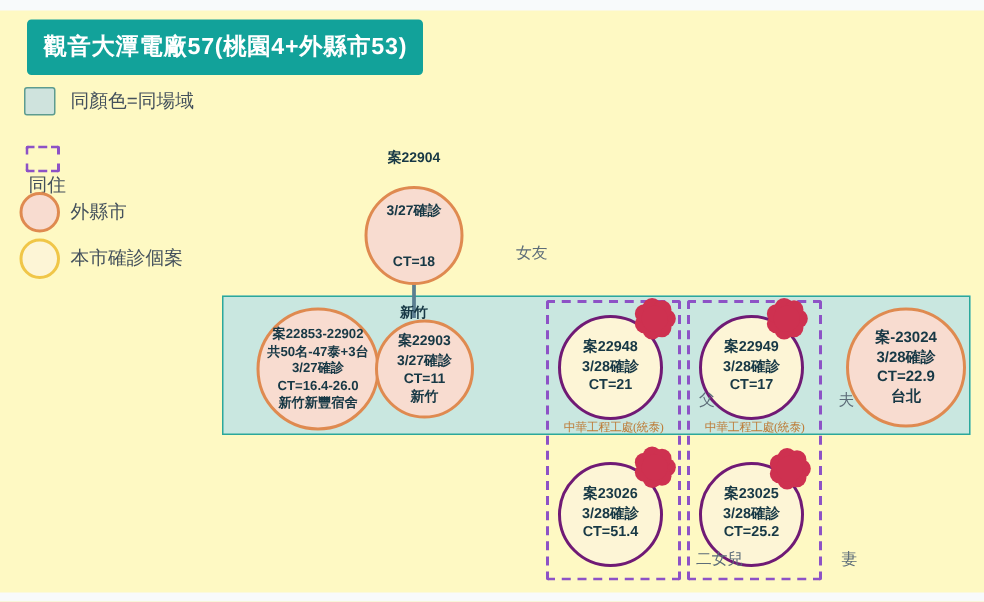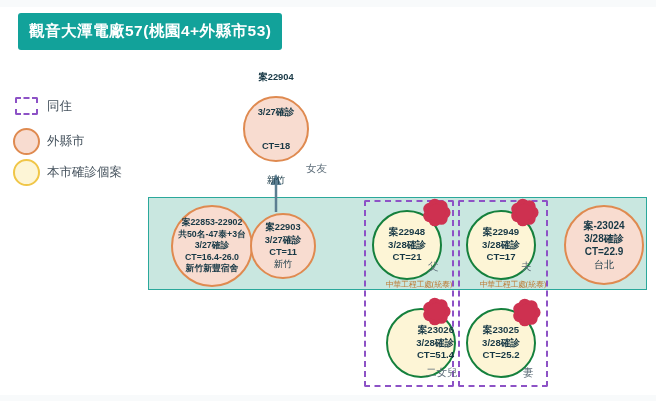--- a/index.html
+++ b/index.html
@@ -2,21 +2,21 @@
 <html><head>
 <meta charset="utf-8">
 <style>
   html,body{margin:0;padding:0;}
   body{
     font-family:"Liberation Sans","DejaVu Sans",sans-serif;
     background:#e9edf2;
   }
   #canvas{
     position:relative;width:656px;height:401px;
-    background:#ffffff;overflow:hidden;
+    background:#fef9c3;overflow:hidden;
   }
   .strip{position:absolute;left:0;width:656px;background:#f8fafb;}
   
   .title-box{
     position:absolute;left:18px;top:13px;
     background:#12a29a;color:#ffffff;
     font-size:15.5px;font-weight:bold;
     padding:8px 11px;border-radius:3px;
     white-space:nowrap;letter-spacing:.5px;
   }
@@ -37,41 +37,47 @@
     position:absolute;width:90px;height:187px;top:200px;
     border:2px dashed #8d52c6;box-sizing:border-box;z-index:2;border-radius:2px;
   }
   
   .circle{
     position:absolute;border-radius:50%;box-sizing:border-box;
     display:flex;flex-direction:column;align-items:center;justify-content:center;
     text-align:center;color:#173845;font-weight:bold;z-index:4;
   }
   .pink{background:#f8dcd0;border:2px solid #df8a50;}
-  .yellow{background:#fdf5d6;border:2px solid #15803d;}
+  .yellow{background:#fdf5d6;border:2px solid #701a75;}
   .ln{line-height:1.32;white-space:nowrap;}
-  .city{font-weight:400;}
-  .relation{position:absolute;font-size:10.5px;color:#5d6d79;z-index:5;white-space:nowrap;}
+  .city{font-weight:700;}
+  .relation{position:absolute;font-size:10.5px;color:#5d6d79;z-index:5;white-space:nowrap;margin-left:38px;}
   .venue{
-    position:absolute;width:86px;text-align:right;font-size:8px;
+    position:absolute;width:86px;text-align:center;font-size:8px;
     color:#bd7b36;z-index:3;white-space:nowrap;letter-spacing:-0.3px;font-family:Liberation Serif, serif;
   }
   .flower{position:absolute;z-index:5;}
   .arrow{position:absolute;z-index:4;}
 </style>
 </head>
 <body>
 
 <div id="canvas">
   <div class="strip" style="top:0;height:7px;"></div>
   <div class="strip" style="top:395px;height:6px;"></div>
 
   <div class="title-box">觀音大潭電廠57(桃園4+外縣市53)</div>
 
-  <div class="legend-row" style="left:12px;top:97px;">
+  <div class="legend-row" style="left:12px;top:58px;">
+    <span class="legend-swatch-wrap">
+        <span class="sw-samecolor"></span>
+      </span>
+    <span class="legend-label">同顏色=同場域</span>
+  </div>
+  <div class="legend-row" style="left:12px;top:97px;flex-direction:column;">
     <span class="legend-swatch-wrap">
         <span class="sw-cohabit"></span>
       </span>
     <span class="legend-label">同住</span>
   </div>
   <div class="legend-row" style="left:12px;top:128px;">
     <span class="legend-swatch-wrap">
         <span class="sw-other"></span>
       </span>
     <span class="legend-label">外縣市</span>
@@ -104,21 +110,21 @@
     <div class="ln">新竹新豐宿舍</div>
   </div>
 
   <div class="circle pink" style="left:250px;top:213px;width:66px;height:66px;font-size:9.3px;">
     <div class="ln">案22903</div>
     <div class="ln">3/27確診</div>
     <div class="ln">CT=11</div>
     <div class="ln city">新竹</div>
   </div>
 
-  <div class="circle pink" style="left:243px;top:96px;width:66px;height:66px;font-size:9.3px;gap:22px;">
+  <div class="circle pink" style="left:243px;top:124px;width:66px;height:66px;font-size:9.3px;gap:22px;">
     <div class="ln">案22904</div>
     <div class="ln">3/27確診</div>
     <div class="ln">CT=18</div>
     <div class="ln city">新竹</div>
   </div>
   <span class="relation" style="left:306px;top:162px;">女友</span>
 
   <div class="circle yellow" style="left:372px;top:210px;width:70px;height:70px;font-size:9.6px;">
     <div class="ln">案22948</div>
     <div class="ln">3/28確診</div>
@@ -157,21 +163,21 @@
       </g>
     </svg>
 
   <div class="circle pink" style="left:564px;top:205px;width:80px;height:80px;font-size:10px;">
     <div class="ln">案-23024</div>
     <div class="ln">3/28確診</div>
     <div class="ln">CT=22.9</div>
     <div class="ln city">台北</div>
   </div>
 
-  <div class="circle yellow" style="left:386px;top:308px;width:70px;height:70px;font-size:9.6px;align-items:flex-end;">
+  <div class="circle yellow" style="left:372px;top:308px;width:70px;height:70px;font-size:9.6px;">
     <div class="ln">案23026</div>
     <div class="ln">3/28確診</div>
     <div class="ln">CT=51.4</div>
   </div>
   <span class="relation" style="left:426px;top:366px;">二女兒</span>
   <svg class="flower" style="left:421px;top:296px;" width="31" height="31" viewBox="0 0 32 32">
       <g fill="#ce3150">
     <circle cx="24" cy="16" r="6.5"></circle>
         <circle cx="21" cy="22.2" r="6.5"></circle>
         <circle cx="14.2" cy="23.8" r="6.5"></circle>

